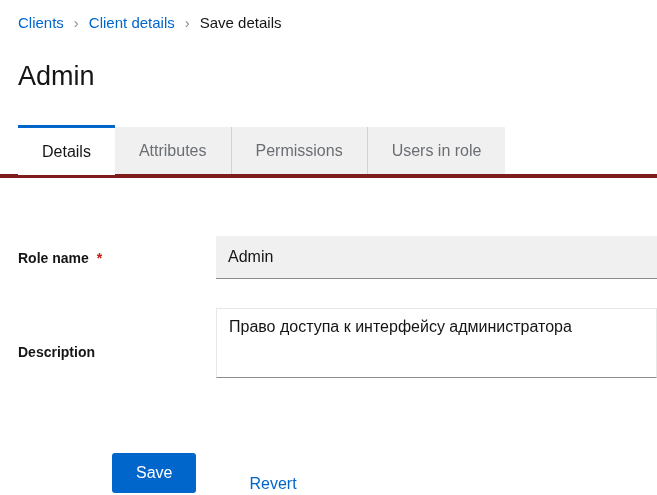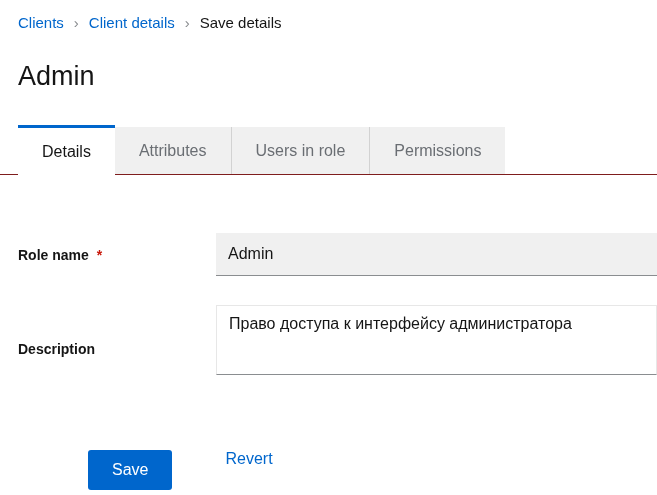--- a/index.html
+++ b/index.html
@@ -32,21 +32,21 @@
     color: #151515;
     line-height: 32px;
   }
 
   
   .tabs {
     margin-top: 33px;
     display: flex;
     align-items: flex-end;
     padding-left: 18px;
-    border-bottom: 1px solid #7f1d1d;
+    border-bottom: 4px solid #7f1d1d;
     width: 657px;
   }
   .tab {
     height: 47px;
     display: flex;
     align-items: center;
     padding: 0 24px;
     font-size: 16px;
     cursor: pointer;
     white-space: nowrap;
@@ -105,23 +105,23 @@
     font-size: 16px;
     color: #151515;
     padding: 9px 12px;
     resize: none;
     outline: none;
   }
 
   
   .actions {
     margin-top: 71px;
-    padding-left: 88px;
+    padding-left: 112px;
     display: flex;
-    align-items: flex-start;
+    align-items: flex-end;
   }
   .btn-primary {
     background: #0066cc;
     color: #ffffff;
     border: none;
     border-radius: 3px;
     font-family: "Liberation Sans", sans-serif;
     font-size: 16px;
     height: 40px;
     padding: 0 24px;
@@ -146,22 +146,22 @@
     <a>Client details</a>
     <span class="sep">›</span>
     <span class="current">Save details</span>
   </nav>
 
   <h1 class="page-title">Admin</h1>
 
   <div class="tabs">
     <div class="tab active">Details</div>
     <div class="tab inactive">Attributes</div>
+    <div class="tab inactive">Permissions</div>
     <div class="tab inactive">Users in role</div>
-    <div class="tab inactive">Permissions</div>
   </div>
 
   <div class="form">
 
     <div class="form-row">
       <div class="label-col">
         <span>Role name</span>
         <span class="required">*</span>
       </div>
       <div class="field-col">

